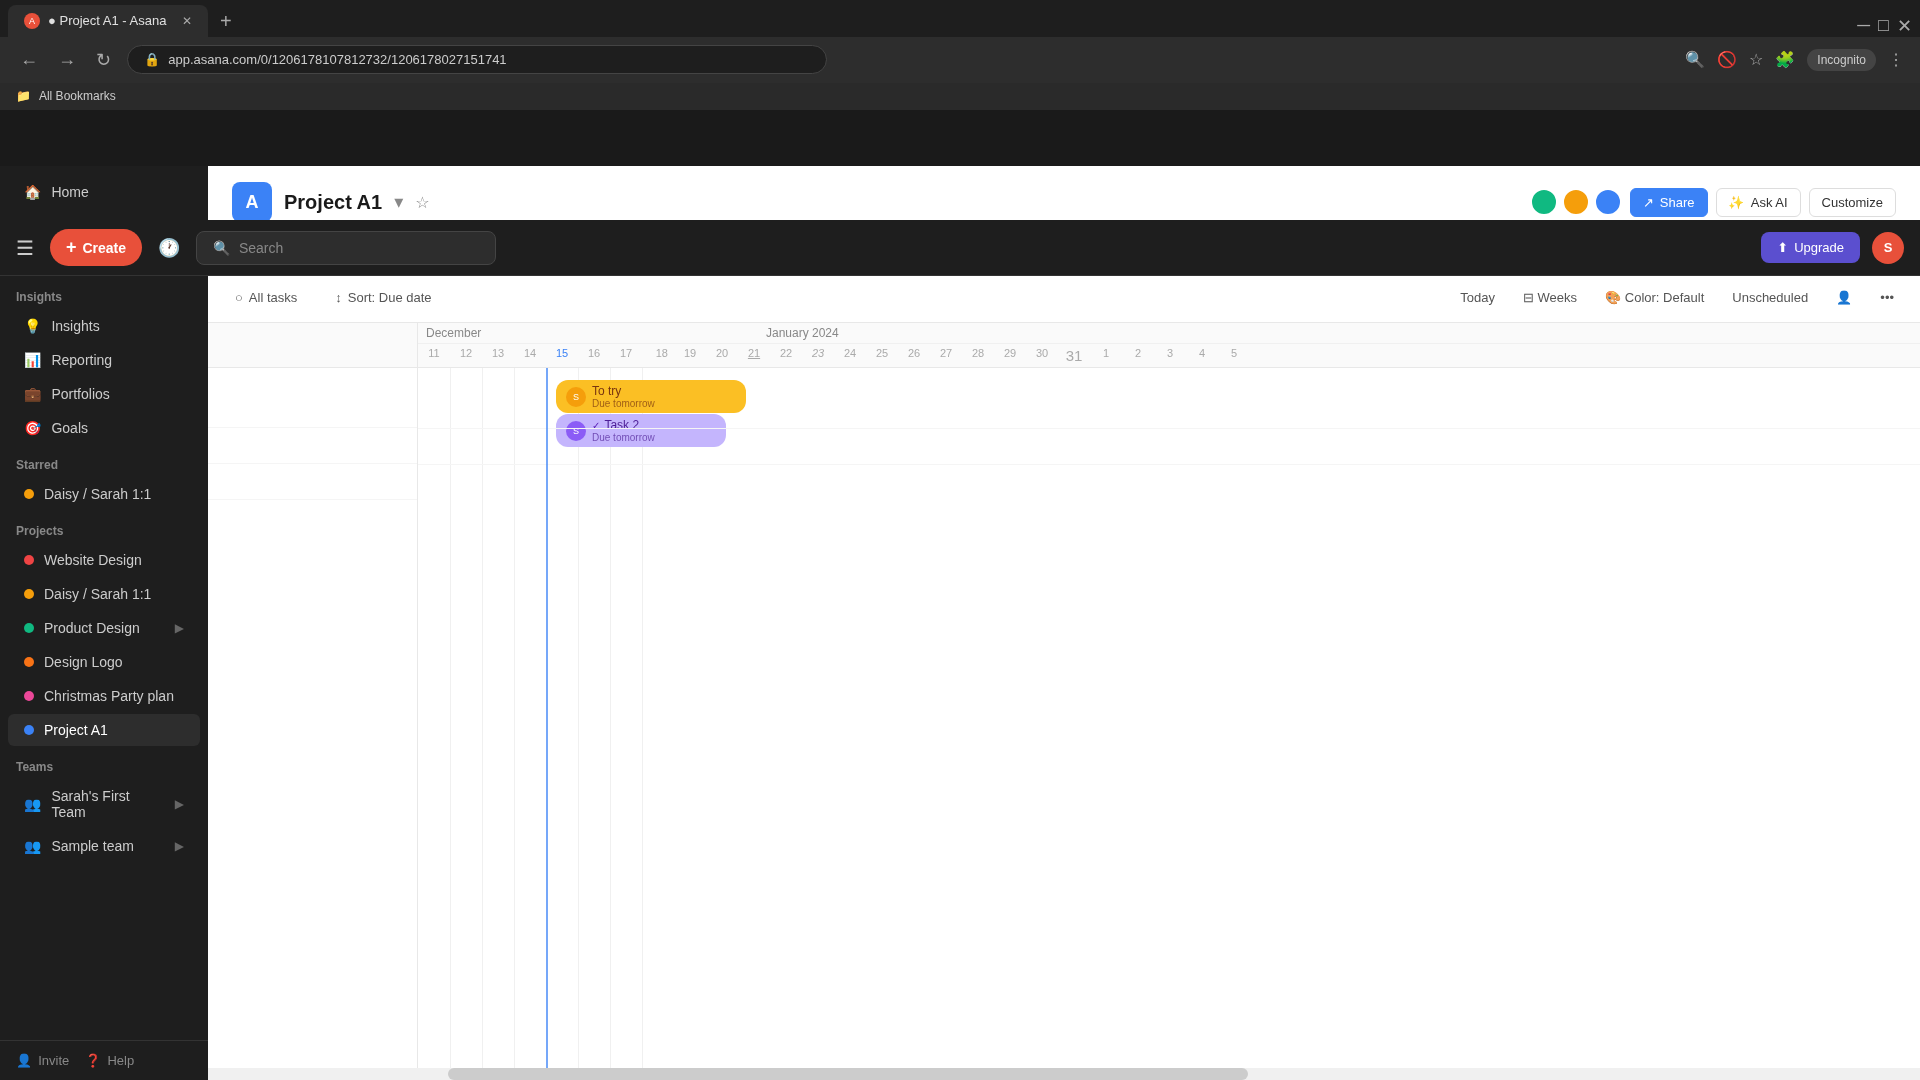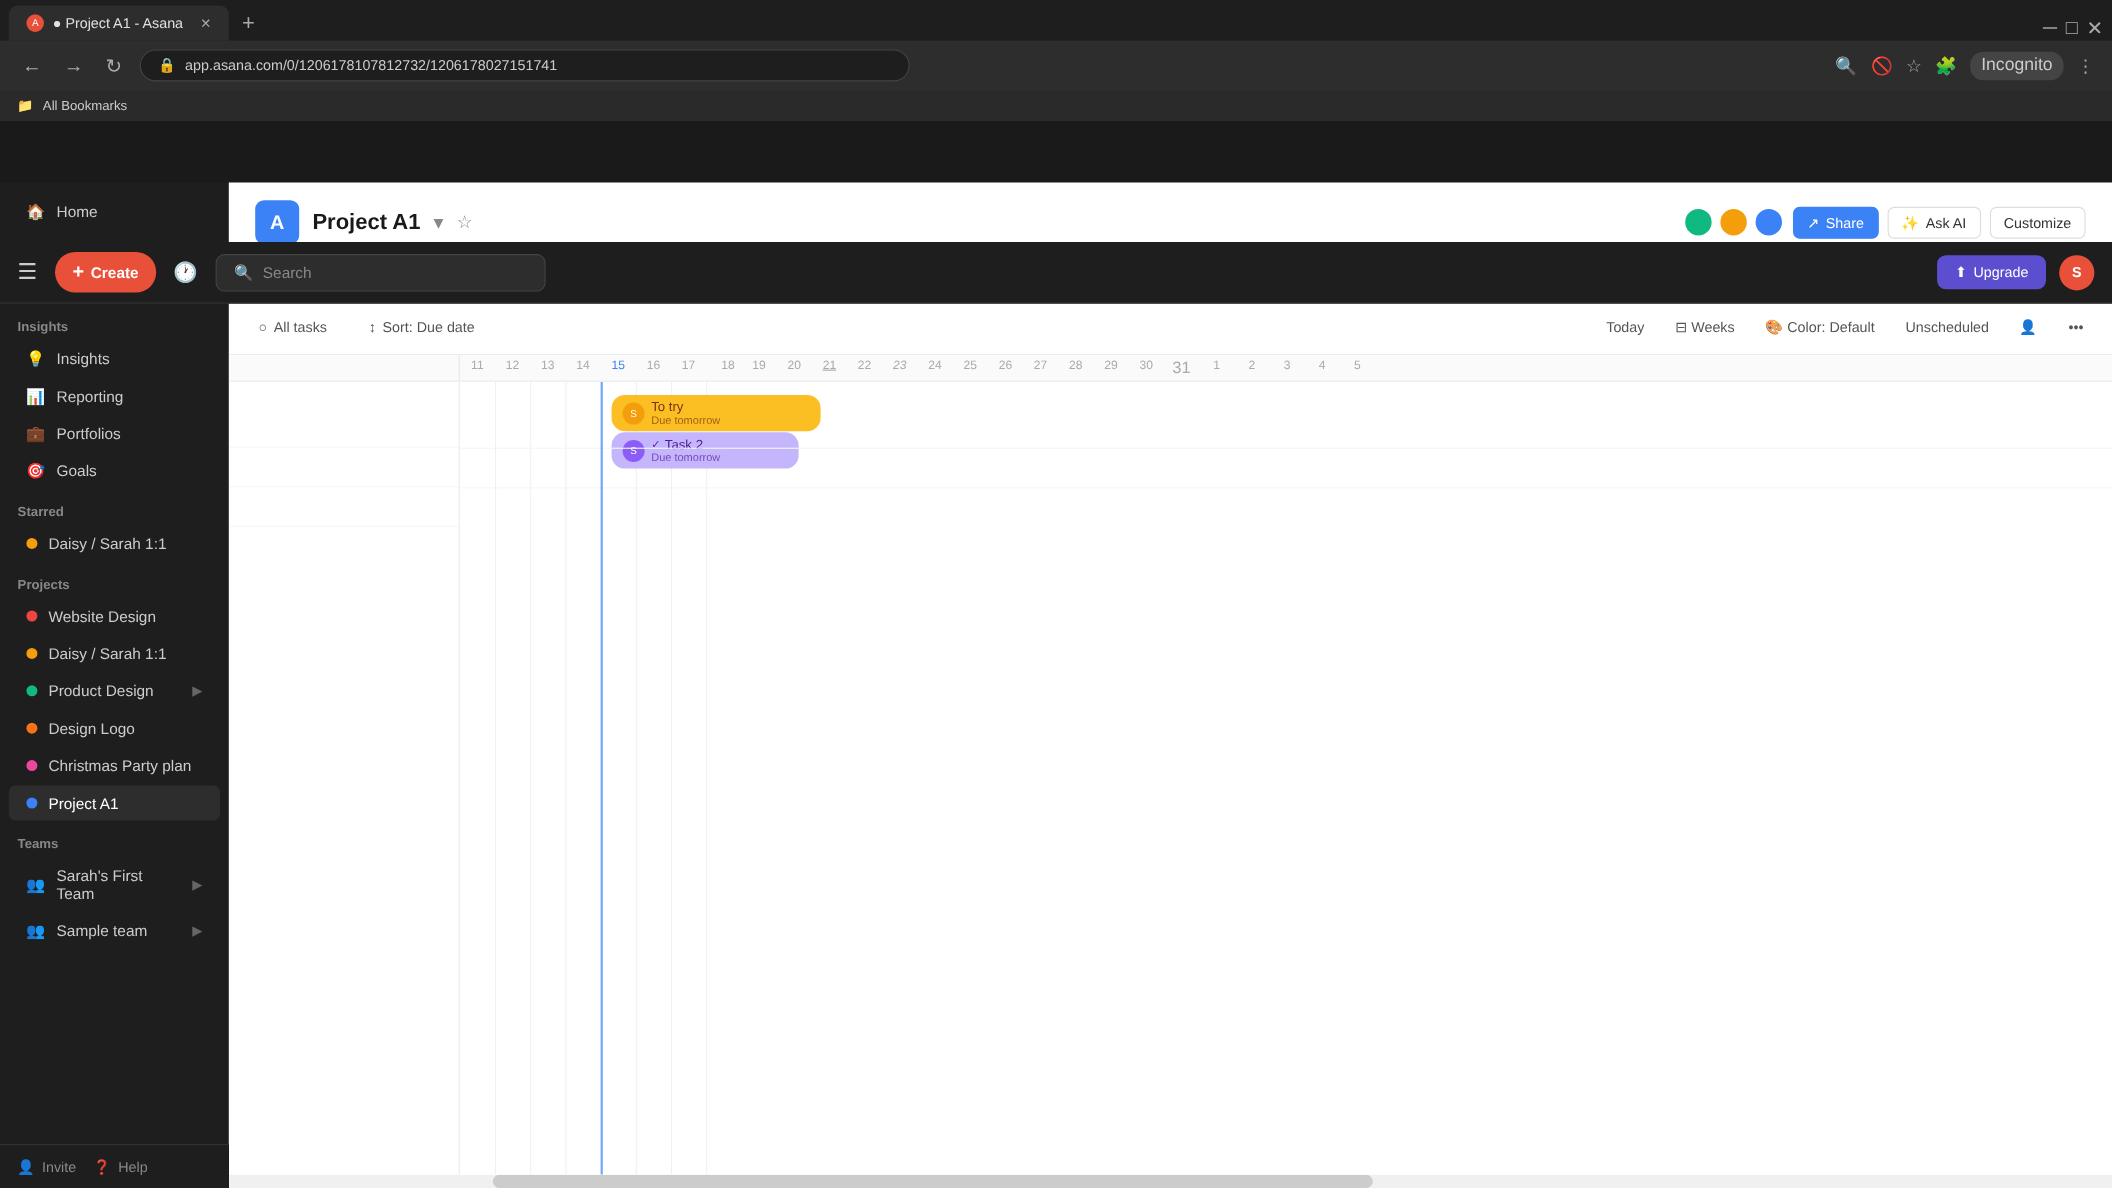--- a/index.html
+++ b/index.html
@@ -10,21 +10,21 @@
     .browser-tabs { background: #1e1e1e; height: 40px; display: flex; align-items: flex-end; padding: 0 8px; gap: 4px; }
     .browser-tab { background: #2d2d2d; border-radius: 8px 8px 0 0; padding: 8px 16px; display: flex; align-items: center; gap: 8px; font-size: 13px; color: #e0e0e0; min-width: 200px; position: relative; }
     .browser-tab .tab-icon { width: 16px; height: 16px; background: #e8503a; border-radius: 50%; display: flex; align-items: center; justify-content: center; font-size: 9px; color: white; flex-shrink: 0; }
     .browser-tab .tab-close { margin-left: auto; cursor: pointer; color: #aaa; font-size: 12px; }
     .tab-new { background: transparent; border: none; color: #aaa; font-size: 20px; cursor: pointer; padding: 4px 8px; }
     .browser-toolbar { height: 50px; display: flex; align-items: center; padding: 0 16px; gap: 12px; background: #2d2d2d; }
     .nav-btn { background: none; border: none; color: #aaa; font-size: 18px; cursor: pointer; padding: 4px; }
     .address-bar { flex: 1; background: #1e1e1e; border: 1px solid #444; border-radius: 20px; padding: 6px 16px; color: #e0e0e0; font-size: 13px; display: flex; align-items: center; gap: 8px; max-width: 700px; }
     .address-bar span { color: #ccc; }
     .browser-actions { margin-left: auto; display: flex; align-items: center; gap: 12px; color: #aaa; font-size: 16px; }
-    .incognito-badge { background: #444; padding: 4px 10px; border-radius: 12px; font-size: 16px; color: #ccc; }
+    .incognito-badge { background: #444; padding: 4px 10px; border-radius: 12px; font-size: 12px; color: #ccc; }
     .window-controls { display: flex; gap: 8px; margin-left: 16px; }
     .win-btn { background: none; border: none; color: #aaa; font-size: 18px; cursor: pointer; }
     .bookmarks-bar { height: 30px; background: #2a2a2a; display: flex; align-items: center; padding: 0 16px; font-size: 12px; color: #ccc; gap: 8px; }
 
     
     .app-layout { display: flex; height: calc(1080px - 110px); background: #1a1a1a; }
 
     
     .top-bar { height: 56px; background: #1e1e1e; display: flex; align-items: center; padding: 0 16px; gap: 16px; border-bottom: 1px solid #333; position: absolute; top: 110px; left: 0; right: 0; z-index: 10; }
     .hamburger-btn { color: #ccc; background: none; border: none; font-size: 20px; cursor: pointer; }
@@ -326,20 +326,24 @@
         <button class="timeline-view-btn">•••</button>
       </div>
     </div>
 
     <div class="timeline-area">
 
       <div style="display:flex;border-bottom:1px solid #e8e8e8;background:#fafafa;">
         <div style="width:210px;flex-shrink:0;border-right:1px solid #e8e8e8;padding:4px 8px;font-size:12px;color:#888;"></div>
         <div style="flex:1;overflow:hidden;">
 
+          <div style="display:flex;border-bottom:1px solid #f0f0f0;">
+            <div style="padding:3px 8px;font-size:12px;color:#888;min-width:340px;">December</div>
+            <div style="padding:3px 8px;font-size:12px;color:#888;">January 2024</div>
+          </div>
 
           <div style="display:flex;">
             <div style="font-size:11px;color:#aaa;padding:3px 6px;min-width:32px;text-align:center;">11</div>
             <div style="font-size:11px;color:#aaa;padding:3px 6px;min-width:32px;text-align:center;">12</div>
             <div style="font-size:11px;color:#aaa;padding:3px 6px;min-width:32px;text-align:center;">13</div>
             <div style="font-size:11px;color:#aaa;padding:3px 6px;min-width:32px;text-align:center;">14</div>
             <div style="font-size:11px;color:#3b82f6;padding:3px 6px;min-width:32px;text-align:center;font-weight:400;">15</div>
             <div style="font-size:11px;color:#aaa;padding:3px 6px;min-width:32px;text-align:center;">16</div>
             <div style="font-size:11px;color:#aaa;padding:3px 6px;min-width:32px;text-align:center;">17</div>
             <div style="font-size:11px;color:#aaa;padding:3px 6px;min-width:32px;text-align:right;">18</div>

